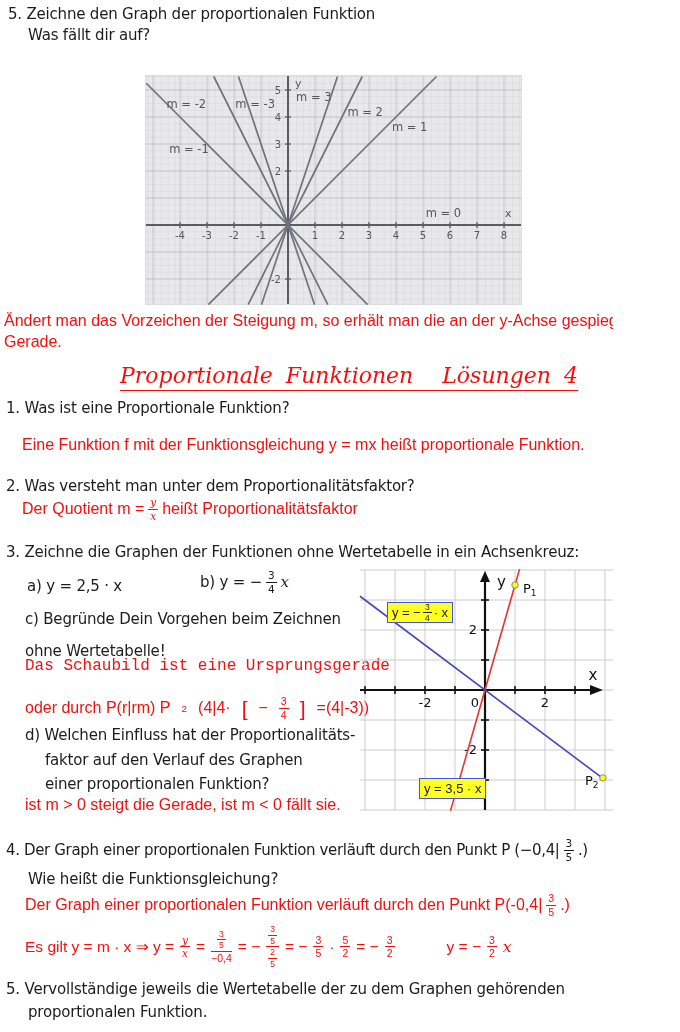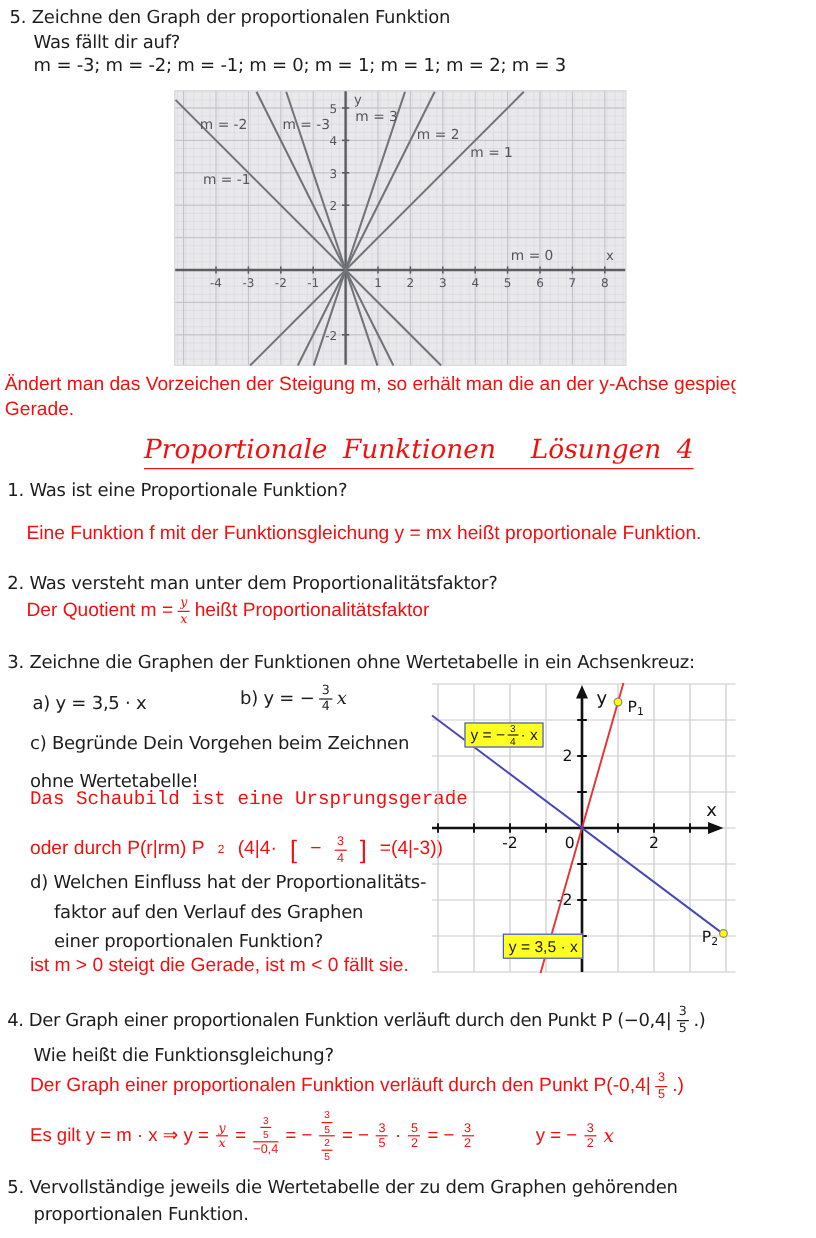--- a/index.html
+++ b/index.html
@@ -30,21 +30,20 @@
          display:flex;align-items:center;gap:2px;}
   svg{position:absolute;left:0;top:0;overflow:visible;}
 </style>
 </head>
 <body>
 
 <div class="page">
 
   <div class="blk ink" style="left:8px;top:5px;">5. Zeichne den Graph der proportionalen Funktion</div>
   <div class="blk ink" style="left:28px;top:26px;">Was fällt dir auf?</div>
-  <div class="blk ink" style="left:28px;top:45px;">m = -3;   m = -2;   m = -1;   m = 0;   m = 1;   m = 1;   m = 2;   m = 3</div>
 
   <div class="photo">
     <svg id="g1" width="375" height="228">
         <line x1="2" y1="0" x2="2" y2="228" stroke="#d6d6db" stroke-width="0.5"></line>
         <line x1="8.75" y1="0" x2="8.75" y2="228" stroke="#d6d6db" stroke-width="0.5"></line>
         <line x1="15.5" y1="0" x2="15.5" y2="228" stroke="#d6d6db" stroke-width="0.5"></line>
         <line x1="22.25" y1="0" x2="22.25" y2="228" stroke="#d6d6db" stroke-width="0.5"></line>
         <line x1="29" y1="0" x2="29" y2="228" stroke="#d6d6db" stroke-width="0.5"></line>
         <line x1="35.75" y1="0" x2="35.75" y2="228" stroke="#d6d6db" stroke-width="0.5"></line>
         <line x1="42.5" y1="0" x2="42.5" y2="228" stroke="#d6d6db" stroke-width="0.5"></line>
@@ -221,21 +220,21 @@
   <div class="blk red row" style="left:22px;top:497px;justify-content:flex-end;">
     <span>Der Quotient m =</span>
     <span class="fr mi">
         <span class="fn">y</span>
         <span class="fd">x</span>
       </span>
     <span>heißt Proportionalitätsfaktor</span>
   </div>
 
   <div class="blk ink" style="left:6px;top:543px;">3. Zeichne die Graphen der Funktionen ohne Wertetabelle in ein Achsenkreuz:</div>
-  <div class="blk ink" style="left:27px;top:577px;">a) y = 3,5 · x</div>
+  <div class="blk ink" style="left:27px;top:577px;">a) y = 2,5 · x</div>
   <div class="blk ink row" style="left:200px;top:570px;">
     <span>b) y = −</span>
     <span class="fr">
         <span class="fn">3</span>
         <span class="fd">4</span>
       </span>
     <span class="mi">x</span>
   </div>
   <div class="blk ink" style="left:25px;top:610px;">c)  Begründe Dein Vorgehen beim Zeichnen</div>
   <div class="blk ink" style="left:25px;top:634px;margin-top:8px;">ohne Wertetabelle!</div>

